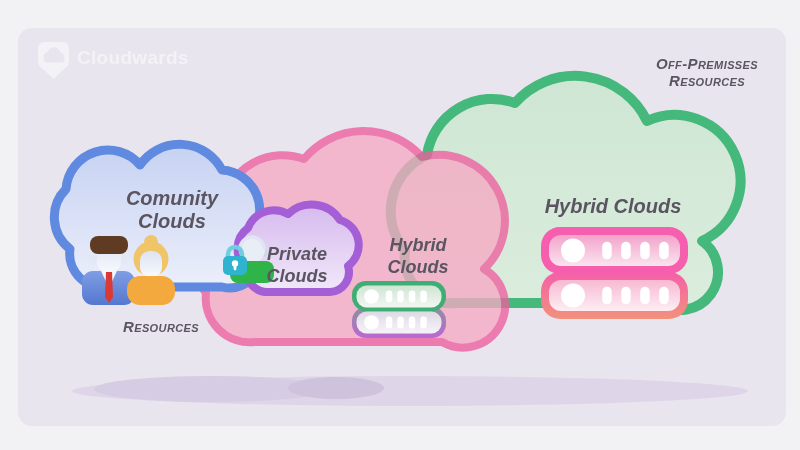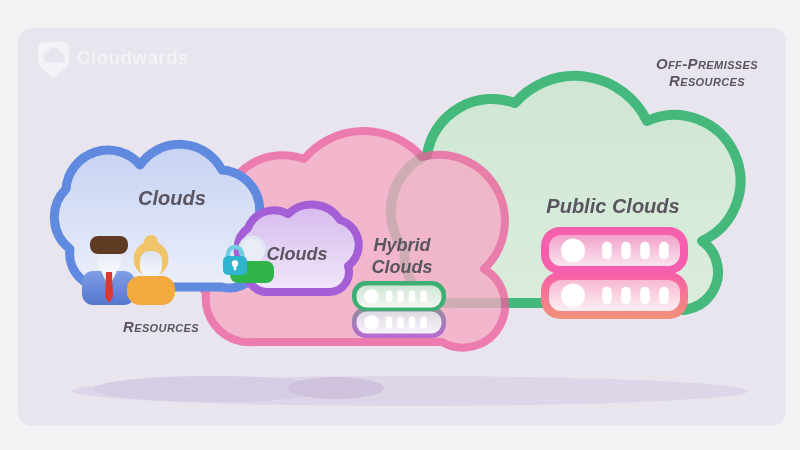--- a/index.html
+++ b/index.html
@@ -4,21 +4,21 @@
 <style>
   html,body{margin:0;padding:0;}
   body{font-family:"Liberation Sans",sans-serif;background:#f2f1f3;}
   .stage{position:relative;width:800px;height:450px;background:#f2f1f3;overflow:hidden;}
   .panel{position:absolute;left:18px;top:28px;width:768px;height:398px;border-radius:14px;background:#e8e5ee;}
   svg.art{position:absolute;left:0;top:0;width:800px;height:450px;}
   .lbl{position:absolute;font-style:italic;font-weight:bold;color:#5a5561;text-align:center;}
   .lbl span{display:block;}
   .lbl-community{left:82px;top:187px;width:180px;font-size:20px;line-height:23px;}
   .lbl-private{left:227px;top:243px;width:140px;font-size:18px;line-height:22px;}
-  .lbl-hybrid{left:332px;top:234px;width:140px;font-size:18px;line-height:22px;}
+  .lbl-hybrid{left:348px;top:234px;width:140px;font-size:18px;line-height:22px;}
   .lbl-public{left:523px;top:195px;width:180px;font-size:20px;}
   .lbl-zone{font-variant:small-caps;font-size:15px;line-height:17px;letter-spacing:.4px;}
   .lbl-offprem{left:612px;top:55px;width:190px;}
   .lbl-onprem{left:66px;top:318px;width:190px;}
   .brand-text{position:absolute;left:77px;top:47px;font-size:19px;font-weight:bold;color:#f3f2f6;letter-spacing:.3px;font-style:normal;}
 </style>
 </head>
 <body>
 
 <div class="stage">
@@ -186,31 +186,33 @@
       <circle cx="48.5" cy="57" r="5" fill="#e8e5ee"></circle>
       <circle cx="54" cy="53.5" r="6.3" fill="#e8e5ee"></circle>
       <circle cx="59.5" cy="57" r="4.6" fill="#e8e5ee"></circle>
       <rect x="44" y="55.5" width="20.5" height="7" rx="3.5" fill="#e8e5ee"></rect>
     </g>
   </svg>
 
   <div class="brand-text">Cloudwards</div>
 
   <div class="lbl lbl-community">
+    <span>Comunity</span>
     <span>Clouds</span>
   </div>
   <div class="lbl lbl-private">
+    <span>Private</span>
     <span>Clouds</span>
   </div>
   <div class="lbl lbl-hybrid">
     <span>Hybrid</span>
     <span>Clouds</span>
   </div>
   <div class="lbl lbl-public">
-    <span>Public Clouds</span>
+    <span>Hybrid Clouds</span>
   </div>
 
   <div class="lbl lbl-zone lbl-offprem">
     <span>Off-Premisses</span>
     <span>Resources</span>
   </div>
   <div class="lbl lbl-zone lbl-onprem">
     <span>Resources</span>
   </div>
 </div>

